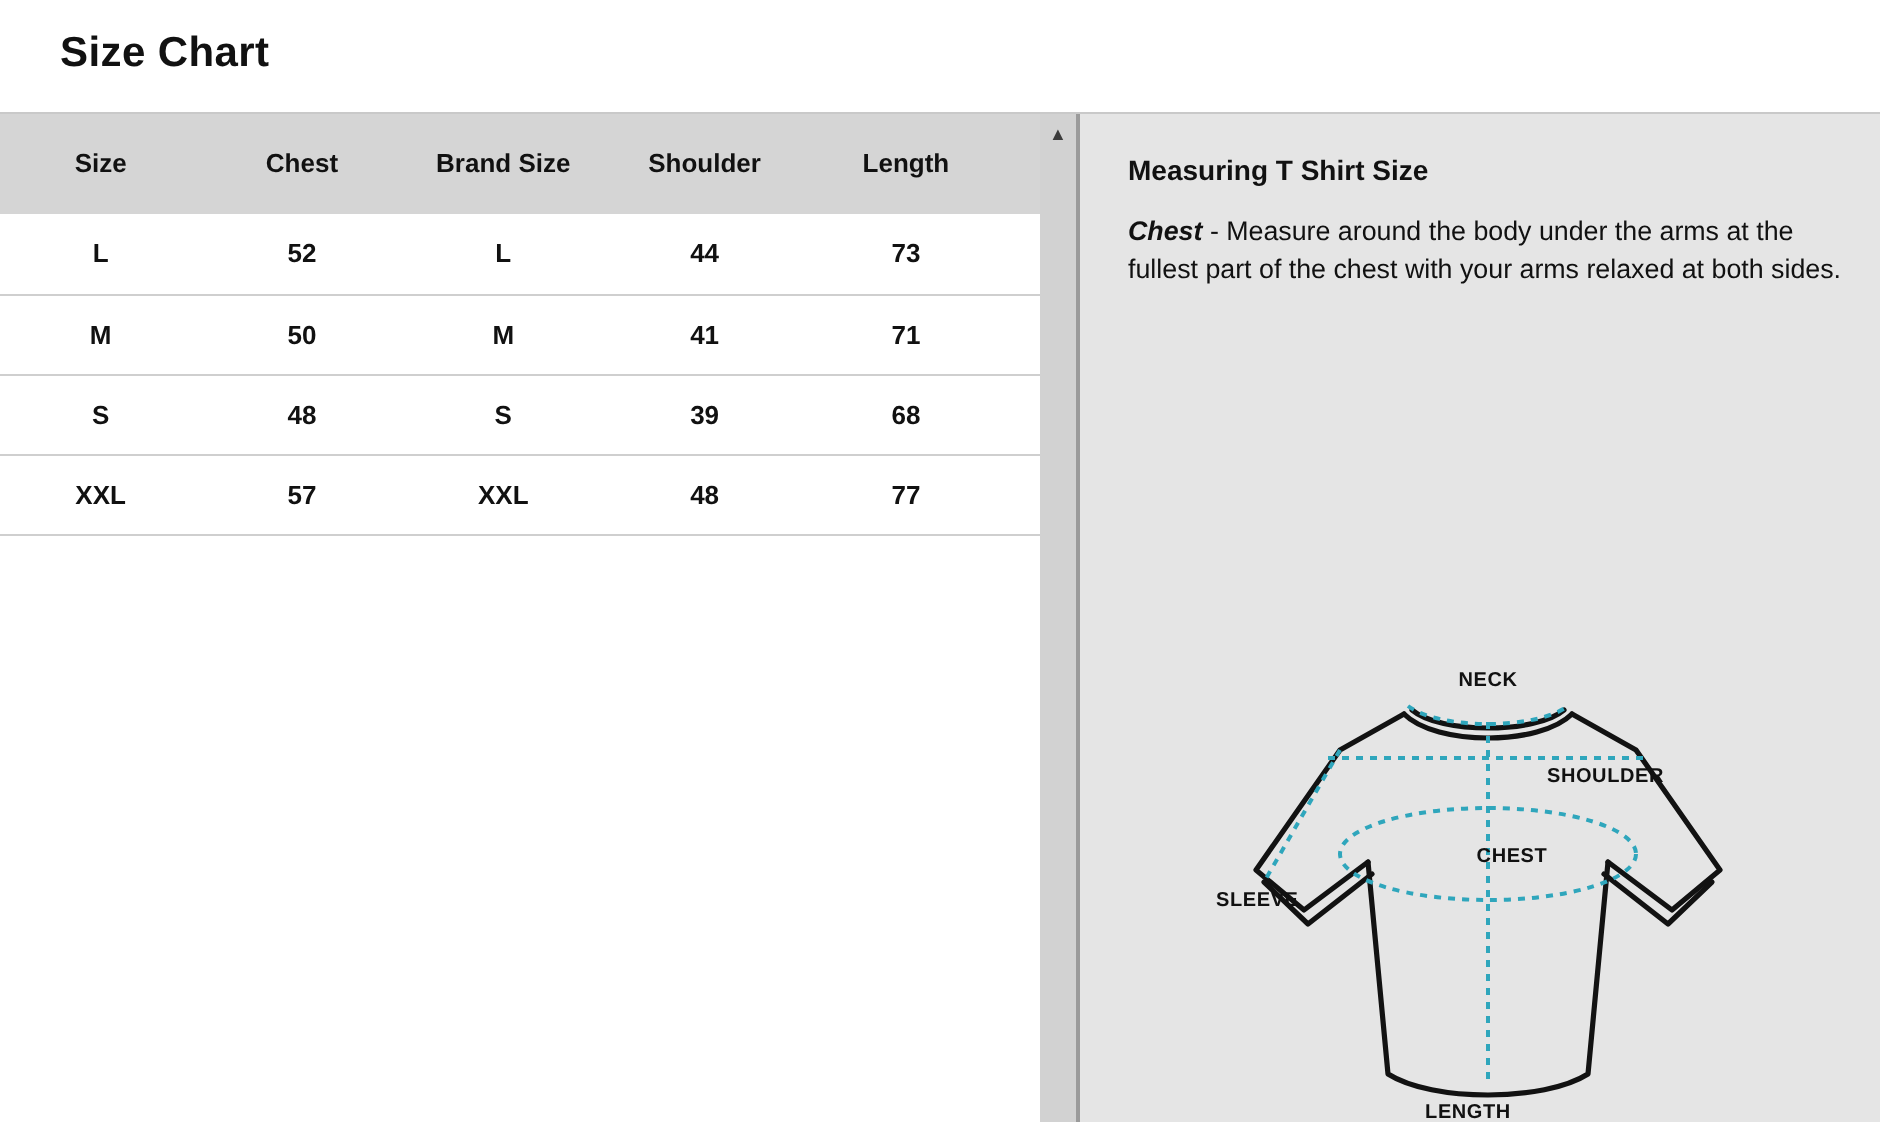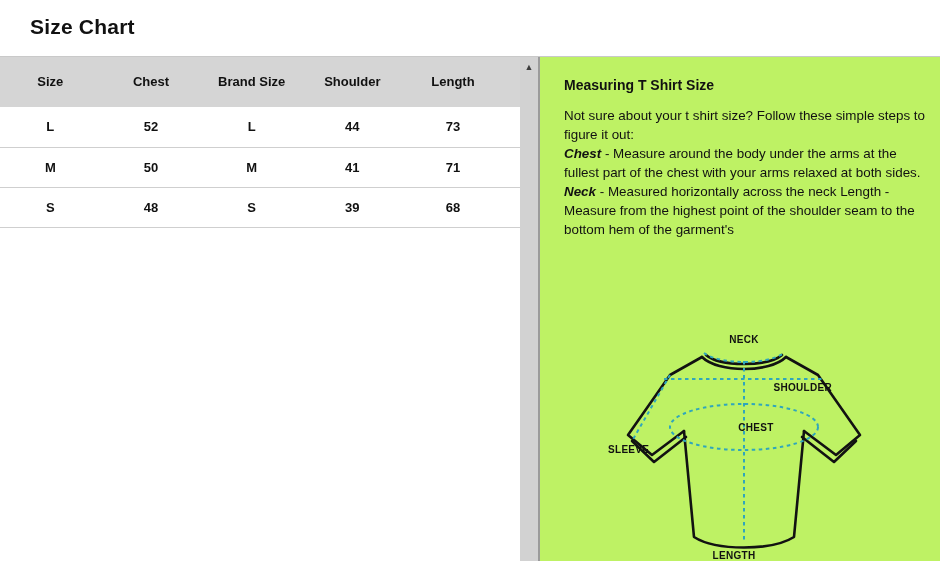--- a/index.html
+++ b/index.html
@@ -52,21 +52,21 @@
     position: absolute; top: 0; left: 0; right: 0;
     height: 20px;
     display: flex; align-items: center; justify-content: center;
     font-size: 9px; color: #3c3c3c;
     cursor: default;
   }
 
   
   .info-panel {
     flex: 1 1 auto;
-    background: #bef264;
+    background: #e5e5e5;
     padding: 20px 12px 0 24px;
     position: relative;
   }
   .info-heading { font-size: 14px; font-weight: 700; margin-bottom: 13px; }
   .info-text { font-size: 13.4px; line-height: 19px; max-width: 372px; }
   .measure-item { display: block; }
   .measure-term { font-weight: 700; font-style: italic; }
 
   
   .diagram-wrap {
@@ -121,35 +121,41 @@
             <td>22</td>
           </tr>
           <tr>
             <td>S</td>
             <td>48</td>
             <td>S</td>
             <td>39</td>
             <td>68</td>
             <td>21</td>
           </tr>
+          <tr>
+            <td>XXL</td>
+            <td>57</td>
+            <td>XXL</td>
+            <td>48</td>
+            <td>77</td>
+            <td>24</td>
+          </tr>
         </tbody>
       </table>
     </div>
 
     <div class="scrollbar">
       <div class="scroll-up-btn">▲</div>
     </div>
 
     <div class="info-panel">
       <div class="info-heading">Measuring T Shirt Size</div>
 
       <div class="info-text">
-        <span class="measure-item">Not sure about your t shirt size? Follow these simple steps to figure it out:</span>
         <span class="measure-item"><span class="measure-term">Chest</span><span> - Measure around the body under the arms at the fullest part of the chest with your arms relaxed at both sides.</span></span>
-        <span class="measure-item"><span class="measure-term">Neck</span><span> - Measured horizontally across the neck Length - Measure from the highest point of the shoulder seam to the bottom hem of the garment's</span></span>
       </div>
 
       <div class="diagram-wrap">
         <svg viewBox="0 0 280 232">
 
           <g stroke="#121212" fill="none" stroke-width="2.6" stroke-linejoin="round" stroke-linecap="round">
 
             <path d="M 96,26 C 112,42 164,42 180,26"></path>
 
             <path d="M 100,24 C 114,36 162,36 176,24"></path>

